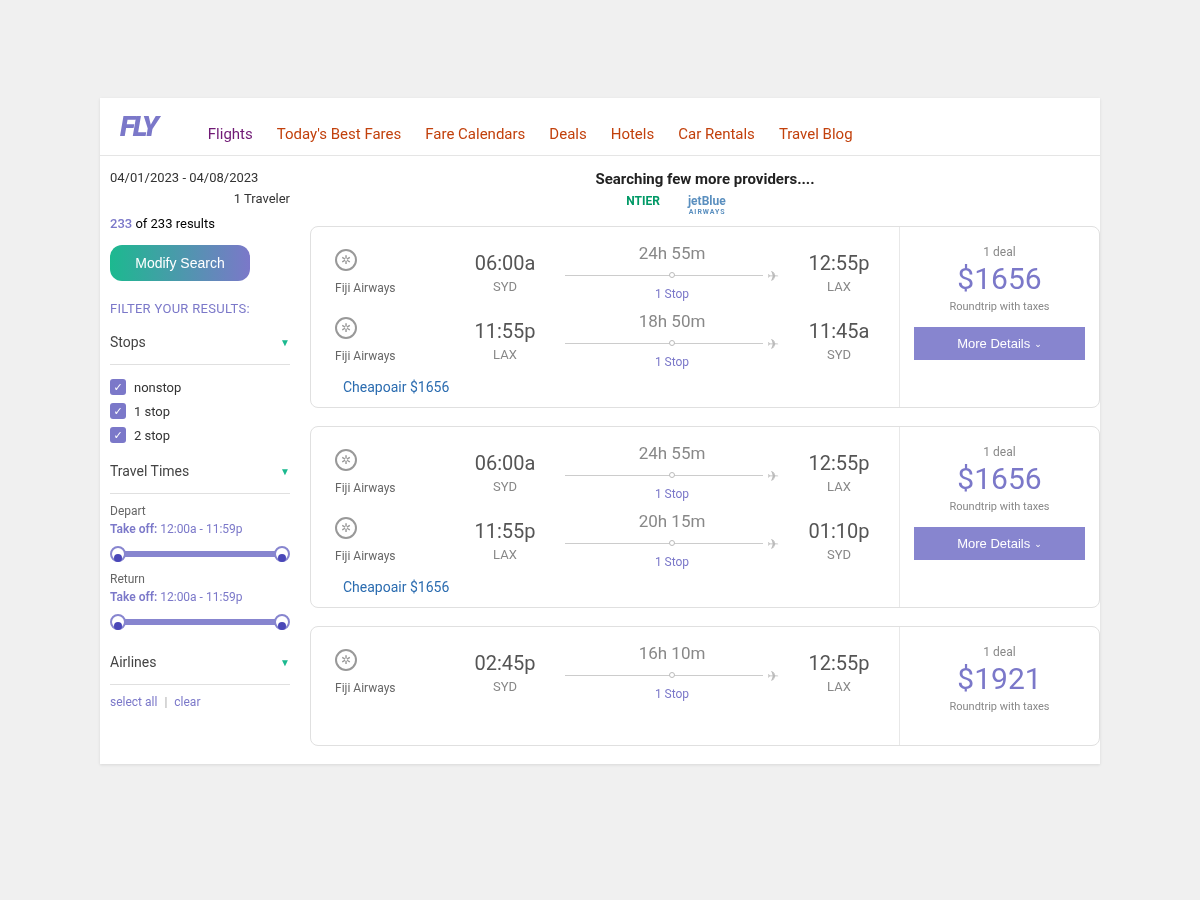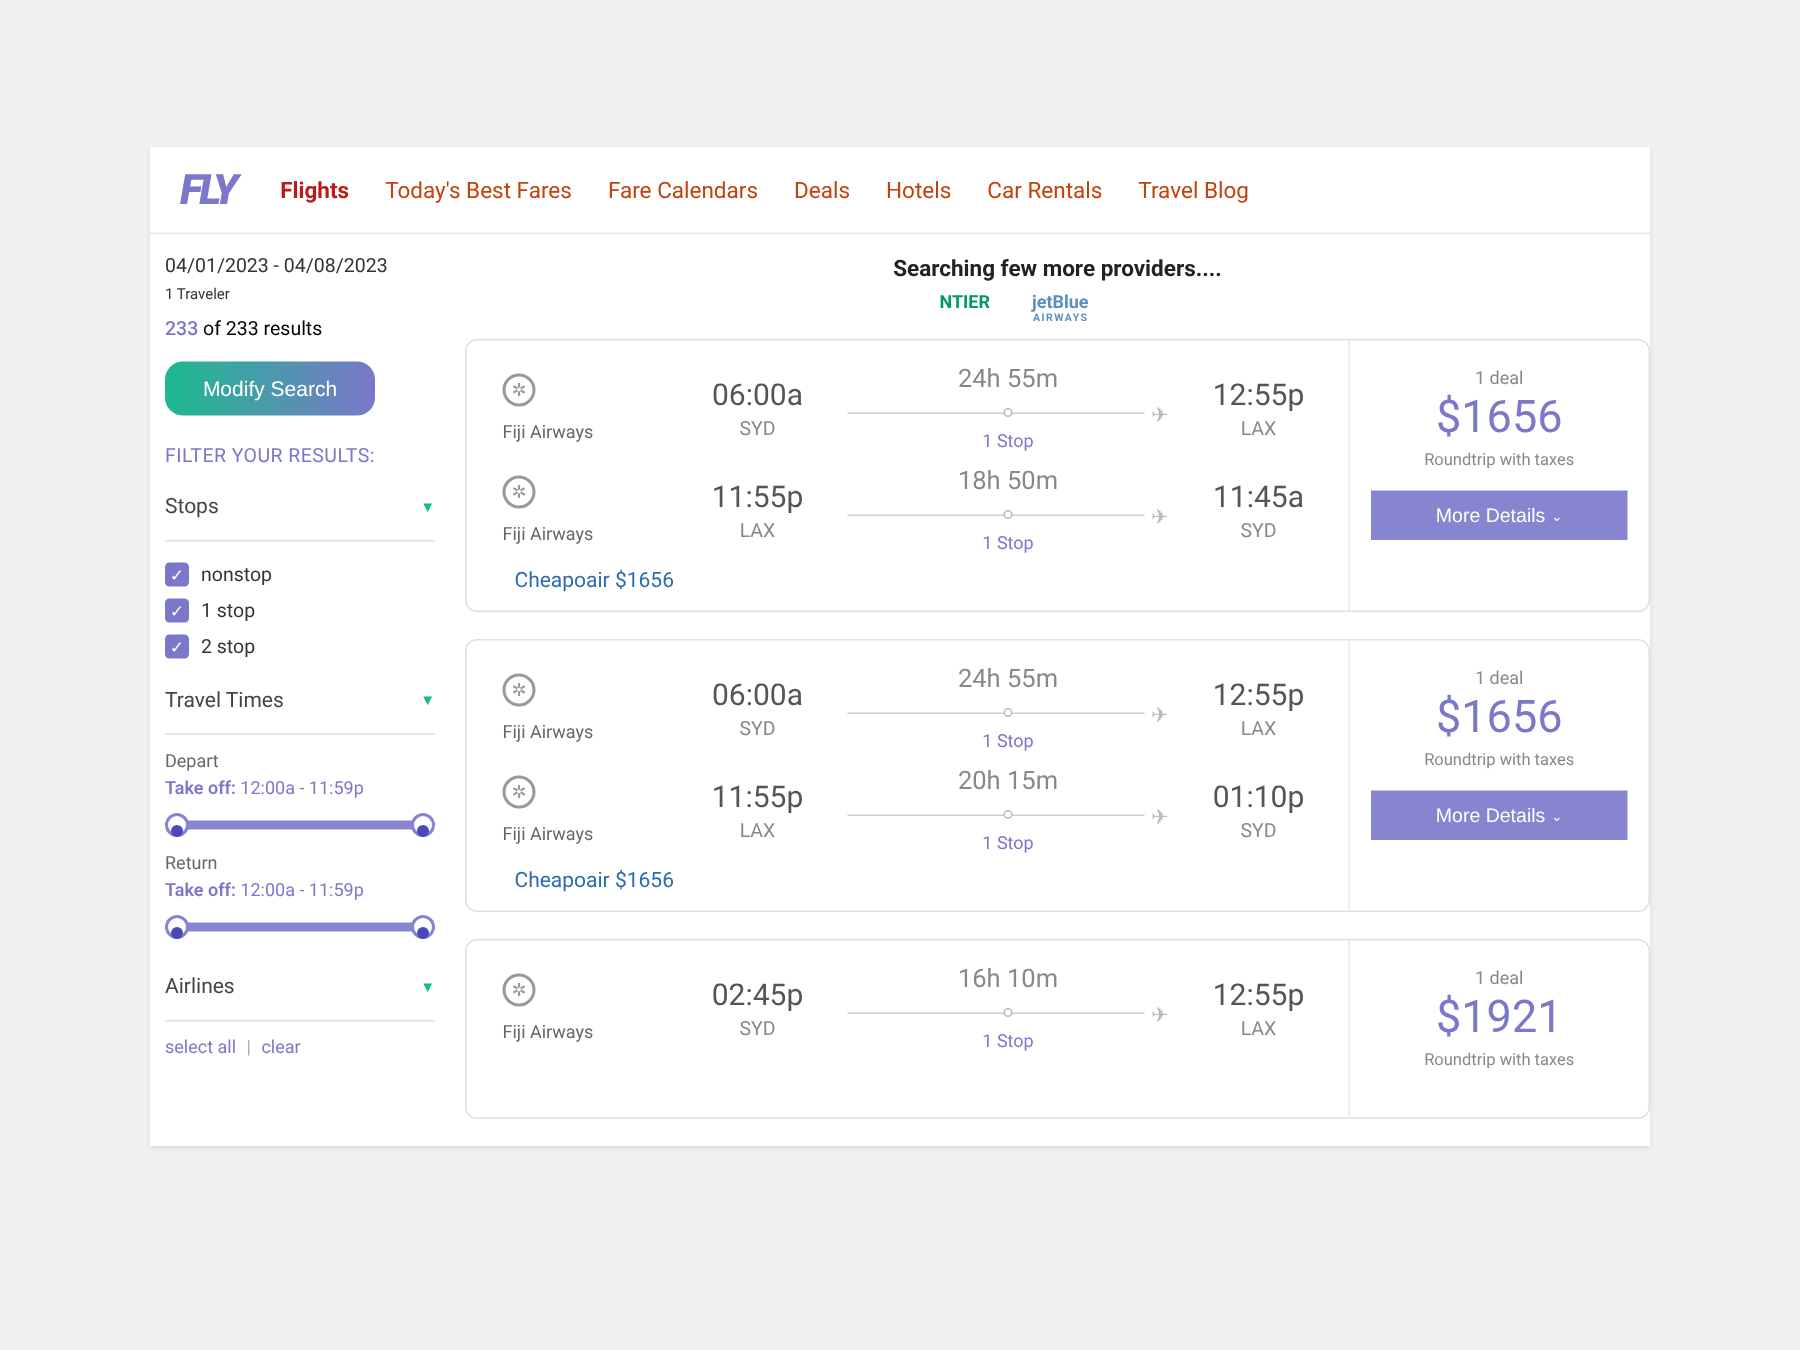--- a/index.html
+++ b/index.html
@@ -1,27 +1,27 @@
 <!DOCTYPE html>
 <html><head>
 <meta charset="utf-8">
 <style>
 * { margin: 0; padding: 0; box-sizing: border-box; }
 body { font-family: -apple-system, BlinkMacSystemFont, "Segoe UI", Roboto, Arial, sans-serif; background: #f0f0f0; width: 1200px; height: 900px; overflow: hidden; }
 .app { width: 1000px; margin: 98px auto 0; background: #fff; box-shadow: 0 1px 3px rgba(0,0,0,0.1); }
-.header { display: flex; align-items: center; padding: 12px 20px; border-bottom: 1px solid #e5e5e5; gap: 30px; }
+.header { display: flex; align-items: flex-end; padding: 12px 20px; border-bottom: 1px solid #e5e5e5; gap: 30px; }
 .logo { font-size: 28px; font-weight: 900; font-style: italic; color: #7b78c9; letter-spacing: -2px; }
 .nav { display: flex; gap: 24px; }
 .nav-item { color: #c2410c; font-size: 15px; cursor: pointer; text-decoration: none; }
-.nav-item.active { color: #b91c1c; font-weight: 700; }
+.nav-item.active { color: #701a75; font-weight: 400; margin-left: 21px; }
 .main { display: flex; padding: 14px 0 0 0; }
 .sidebar { width: 200px; padding: 0 10px 0 10px; flex-shrink: 0; }
 .route-title { color: #7b78c9; font-size: 15px; font-weight: 600; line-height: 1.4; margin-bottom: 10px; }
 .dates { font-size: 13px; color: #333; margin-bottom: 6px; }
-.travelers { font-size: 10px; color: #333; margin-bottom: 10px; }
+.travelers { font-size: 13px; color: #333; margin-bottom: 10px; text-align: right; }
 .results-count { font-size: 13px; margin-bottom: 14px; }
 .results-count .num { color: #7b78c9; font-weight: 500; }
 .modify-btn { background: linear-gradient(90deg, #1cb98f, #7b78c9); color: #fff; border: none; border-radius: 12px; padding: 10px 18px; font-size: 14px; cursor: pointer; width: 140px; margin-bottom: 20px; }
 .filter-header { color: #7b78c9; font-size: 13px; font-weight: 400; letter-spacing: 0.3px; margin-bottom: 12px; }
 .filter-section { border-bottom: 1px solid #e0e0e0; padding-bottom: 8px; margin-bottom: 10px; }
 .filter-title { display: flex; justify-content: space-between; align-items: center; font-size: 14px; color: #444; padding: 6px 0; cursor: pointer; }
 .caret { color: #1cb98f; font-size: 10px; }
 .checkbox-row { display: flex; align-items: center; gap: 8px; padding: 4px 0; font-size: 13px; color: #333; }
 .checkbox { width: 16px; height: 16px; background: #7b78c9; border-radius: 3px; display: flex; align-items: center; justify-content: center; color: #fff; font-size: 11px; cursor: pointer; }
 .time-label { font-size: 12px; color: #666; margin: 6px 0 4px; }

